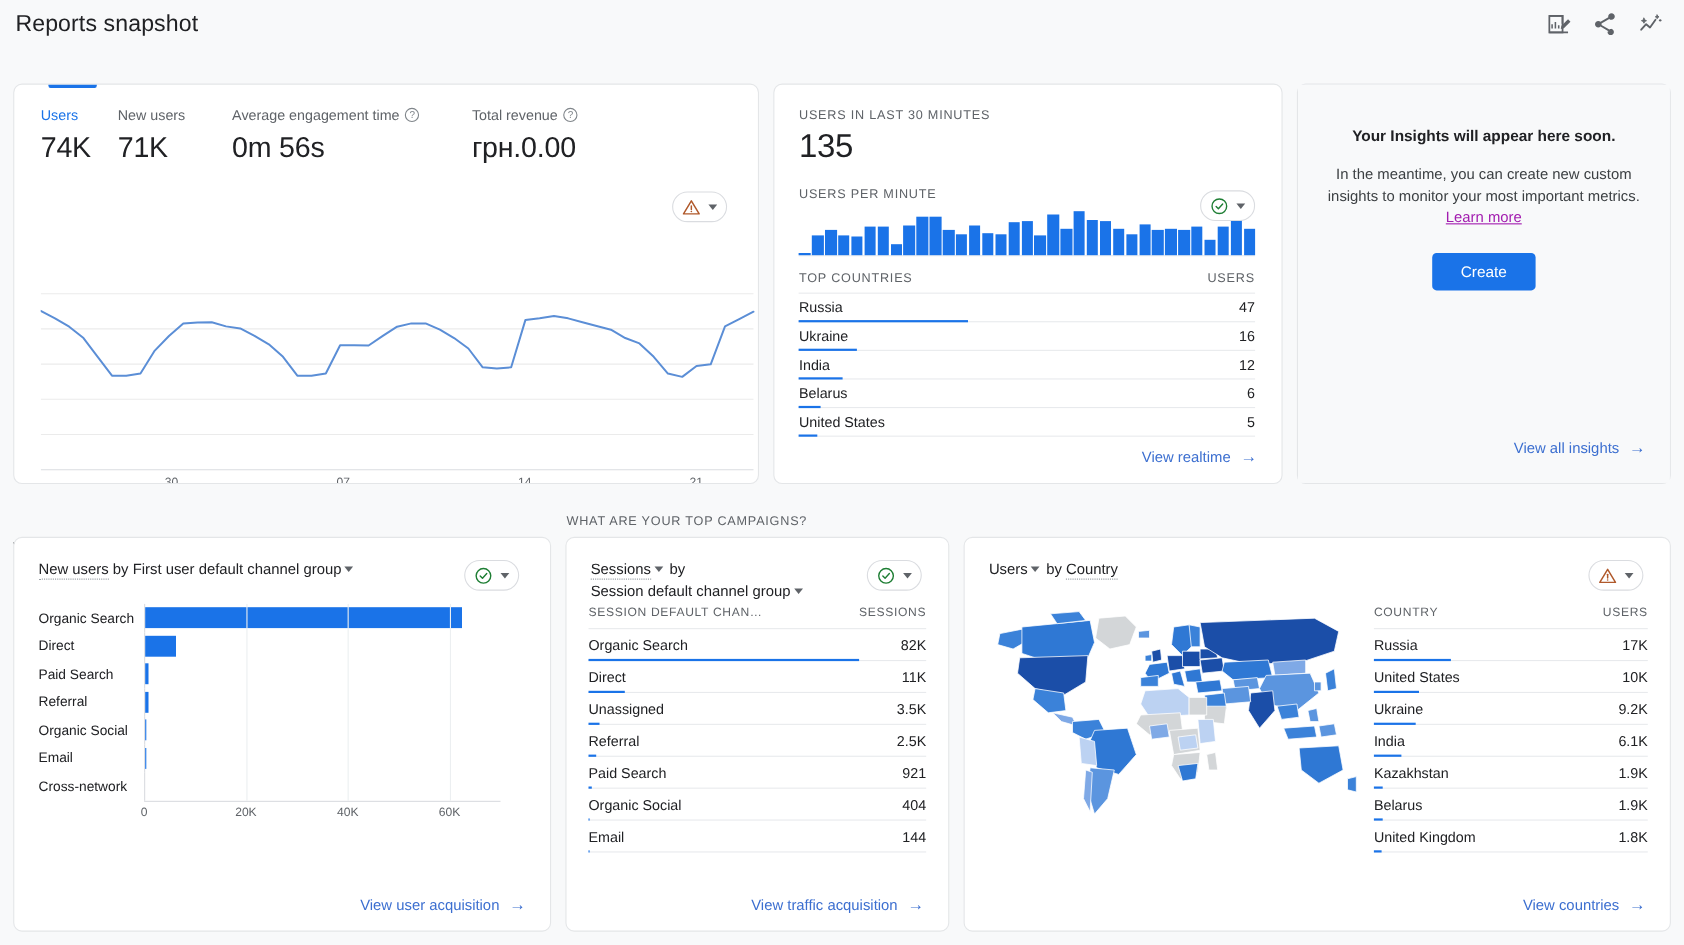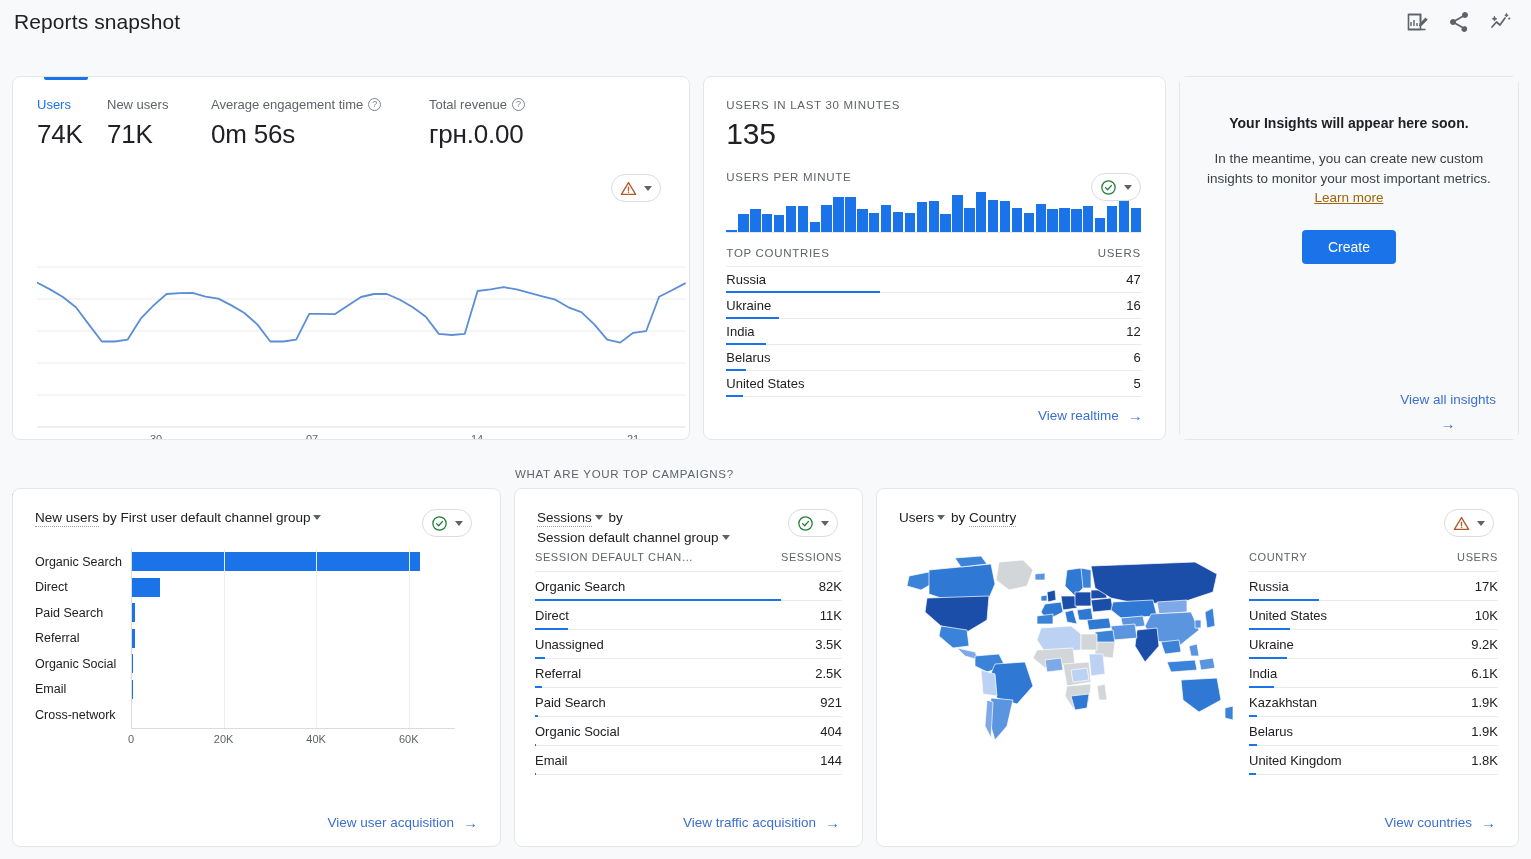--- a/index.html
+++ b/index.html
@@ -202,21 +202,21 @@
     padding: 38px 26px 0 26px;
     text-align: center;
   }
   .ins-h { font-size: 14px; font-weight: 700; color: #202124; }
   .ins-p {
     font-size: 13.5px;
     color: #3c4043;
     margin-top: 18px;
     line-height: 1.45;
   }
-  .ins-link { color: #a16207; text-decoration: underline; cursor: pointer; }
+  .ins-link { color: #a21caf; text-decoration: underline; cursor: pointer; }
   .btn-create {
     margin-top: 22px;
     display: inline-block;
     background: #1a73e8;
     color: #fff;
     font-size: 14px;
     font-weight: 500;
     padding: 9px 26px;
     border: none;
     border-radius: 4px;
@@ -528,21 +528,21 @@
 
   <div class="card card-insights">
     <div class="ins-body">
       <div class="ins-h">Your Insights will appear here soon.</div>
       <div class="ins-p">
         <span>In the meantime, you can create new custom insights to monitor your most important metrics.</span>
         <span class="ins-link">Learn more</span>
       </div>
       <button class="btn-create">Create</button>
     </div>
-    <div class="card-link" style="bottom:8px;flex-direction:column;">
+    <div class="card-link" style="bottom:24px;">
       <span>View all insights</span>
       <span class="arrow">→</span>
     </div>
   </div>
 </div>
 
 <div class="sec-cap" style="left:12px; top:492px;">WHERE DO YOUR NEW USERS COME FROM?</div>
 <div class="sec-cap" style="left:515px; top:468px;">WHAT ARE YOUR TOP CAMPAIGNS?</div>
 
 <div class="row2">

